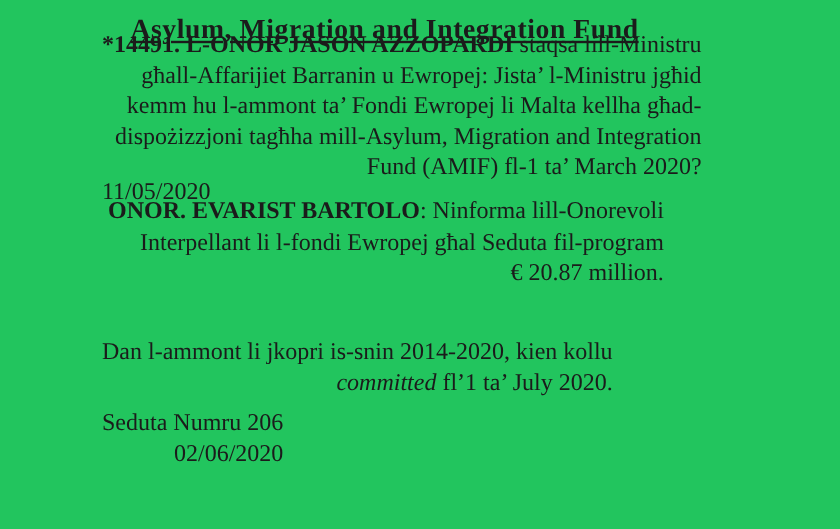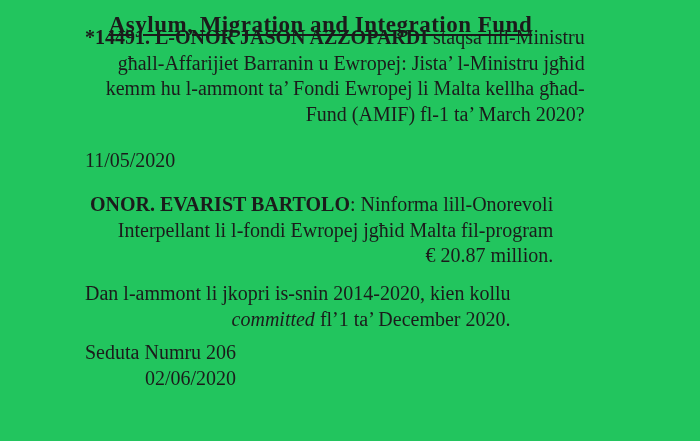--- a/index.html
+++ b/index.html
@@ -50,36 +50,37 @@
 <div class="page">
 
   <div class="heading-block">
     <span class="underlined">Asylum, Migration and Integration Fund</span>
   </div>
 
   <div class="block" style="top:25px">
     <div class="line"><span class="bold">*14491. L-ONOR JASON AZZOPARDI</span><span> staqsa lill-Ministru</span></div>
     <div class="line">għall-Affarijiet Barranin u Ewropej: Jista’ l-Ministru jgħid</div>
     <div class="line">kemm hu l-ammont ta’ Fondi Ewropej li Malta kellha għad-</div>
+    <div class="line">dispożizzjoni tagħha mill-Asylum, Migration and Integration</div>
     <div class="line">Fund (AMIF) fl-1 ta’ March 2020?</div>
   </div>
 
   <div class="block" style="top:148px">
     <div class="line">11/05/2020</div>
   </div>
 
-  <div class="block" style="top:192px">
+  <div class="block" style="top:164px">
     <div class="line"><span class="bold"> ONOR. EVARIST BARTOLO</span><span>: Ninforma lill-Onorevoli</span></div>
-    <div class="line">Interpellant li l-fondi Ewropej jgħid Malta fil-program</div>
+    <div class="line">Interpellant li l-fondi Ewropej għal Seduta fil-program</div>
     <div class="line">€ 20.87 million.</div>
   </div>
 
   <div class="block" style="top:281px">
     <div class="line">Dan l-ammont li jkopri is-snin 2014-2020, kien kollu</div>
-    <div class="line"><span class="italic">committed</span><span> fl’1 ta’ December 2020.</span></div>
+    <div class="line"><span class="italic">committed</span><span> fl’1 ta’ July 2020.</span></div>
   </div>
 
   <div class="block" style="top:340px">
     <div class="line">Seduta Numru 206</div>
     <div class="line">02/06/2020</div>
   </div>
 
 </div>
 
 </body></html>

